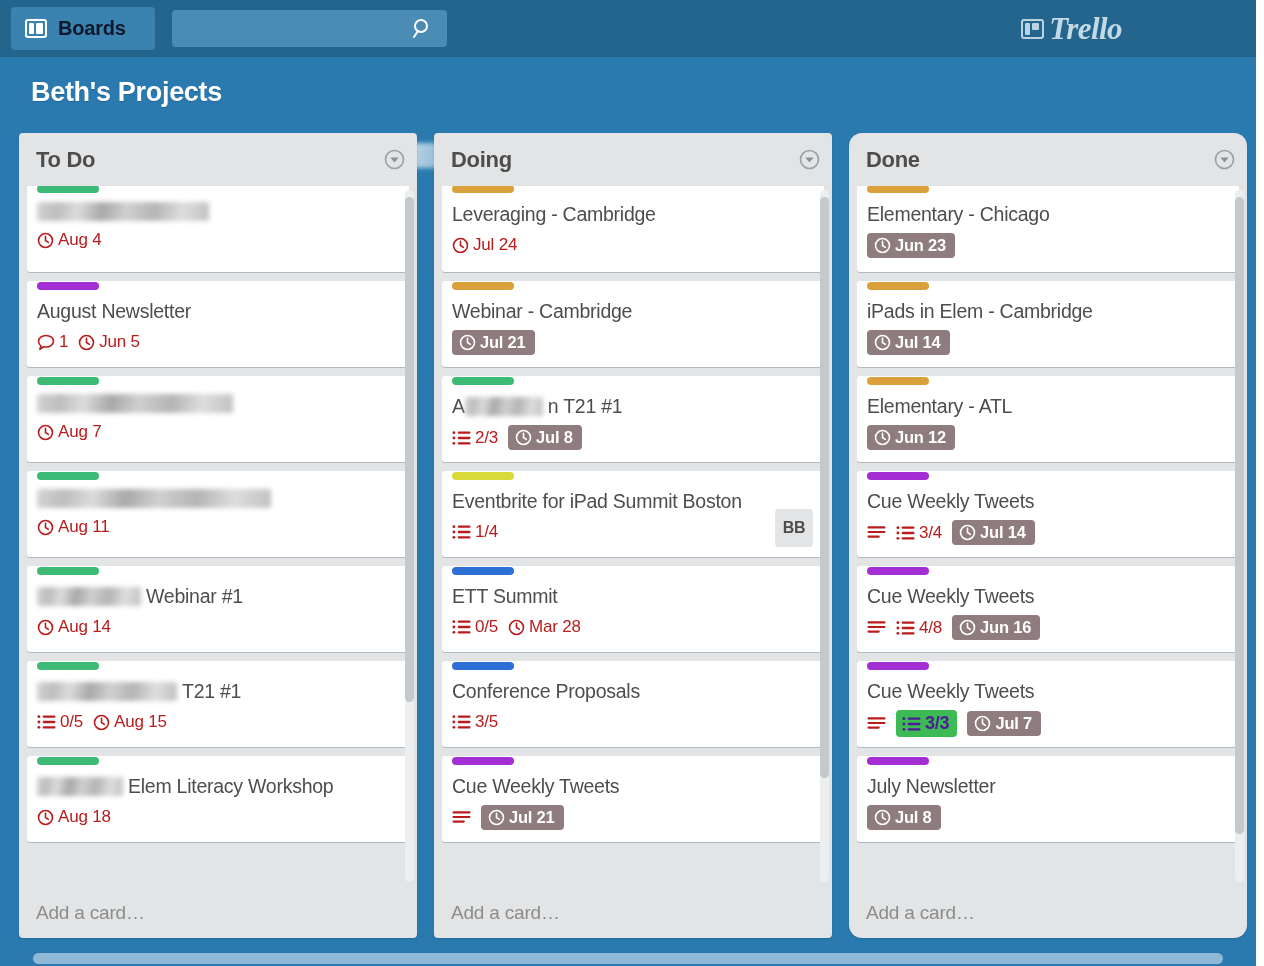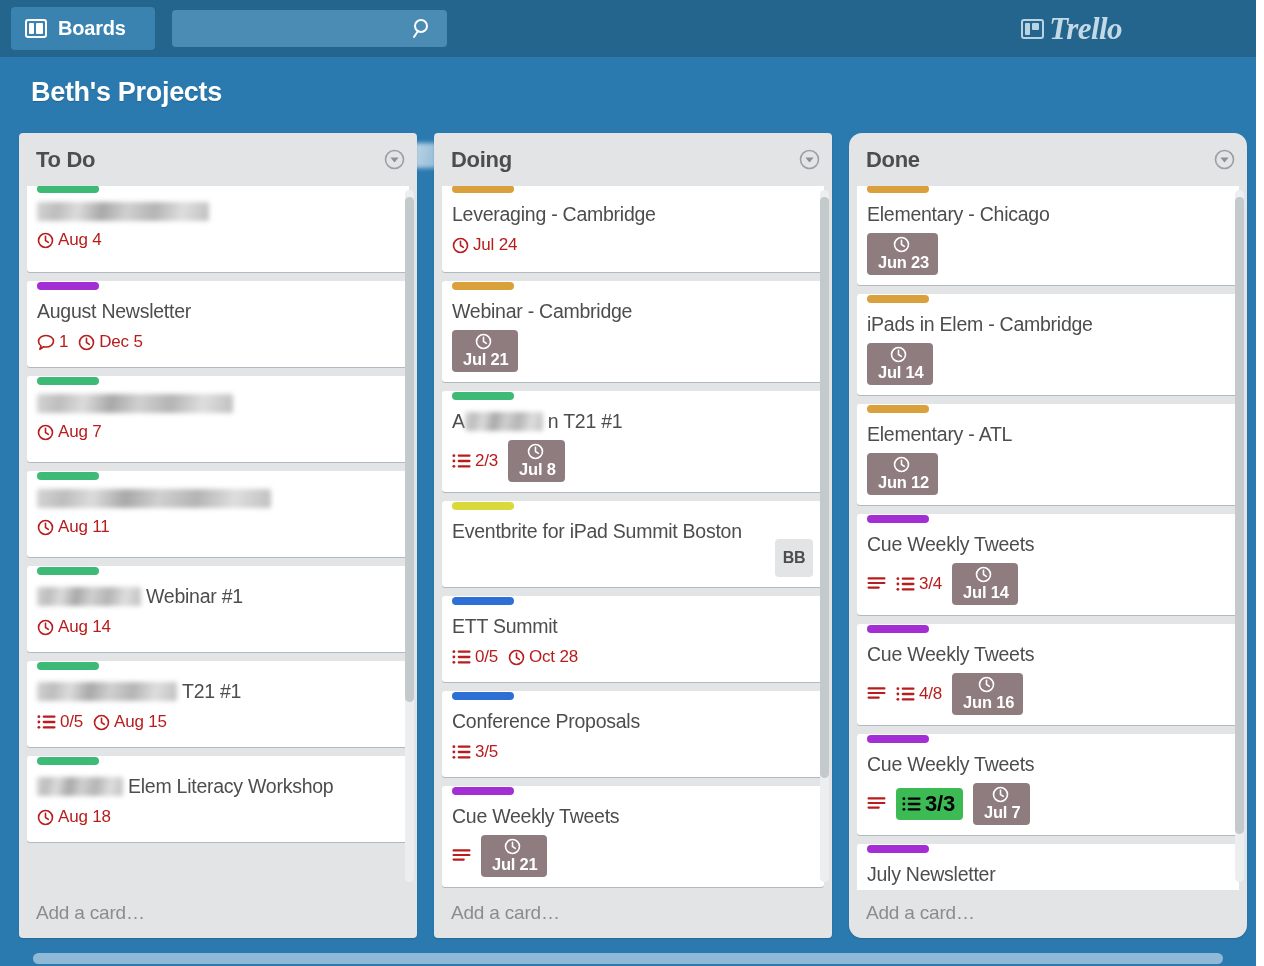--- a/index.html
+++ b/index.html
@@ -48,21 +48,21 @@
     box-sizing: border-box;
     display: flex;
     padding: 2px;
     gap: 2px;
     margin-right: 11px;
   }
   .boards-icon i { display:block; background:#ffffff; border-radius:1px; }
   .boards-icon i.a { width: 5px; }
   .boards-icon i.b { width: 7px; }
   .boards-label {
-    color: #ffffff;
+    color: #0f172a;
     font-size: 20px;
     font-weight: bold;
     letter-spacing: -0.2px;
   }
   .search-box {
     position: absolute;
     left: 172px; top: 10px;
     width: 275px; height: 37px;
     background: #4a8cb4;
     border-radius: 4px;
@@ -299,29 +299,28 @@
     letter-spacing: -0.2px;
   }
   .badge .bt { margin-left: 4px; }
   .badge.due-pill {
     background: #8f7c7e;
     color: #ffffff;
     font-weight: bold;
     border-radius: 4px;
     padding: 3px 9px 3px 7px;
     font-size: 16.5px;
-    flex-direction: column;
   }
   .badge.check-done {
     background: #3cba54;
-    color: #000000;
+    color: #4c1d95;
     font-weight: bold;
     border-radius: 4px;
     padding: 3px 8px 3px 6px;
-    font-size: 22px;
+    font-size: 18px;
   }
   .avatar {
     position: absolute;
     right: 11px;
     bottom: 10px;
     width: 38px; height: 38px;
     background: #e2e4e6;
     border-radius: 4px;
     color: #4d4d4d;
     font-size: 16px;
@@ -464,21 +463,21 @@
                   </span>
                   <span class="bt">1</span>
                 </span>
                 <span class="badge">
                   <span style="display: inline-flex; align-items: center;">
                     <svg width="17" height="17" viewBox="0 0 18 18">
                       <circle cx="9" cy="9" r="7.4" fill="none" stroke="currentColor" stroke-width="1.7"></circle>
                       <path d="M9 4.6V9l3 2" fill="none" stroke="currentColor" stroke-width="1.7" stroke-linecap="round"></path>
                     </svg>
                   </span>
-                  <span class="bt">Dec 5</span>
+                  <span class="bt">Jun 5</span>
                 </span>
               </div>
             </div>
             <div class="card">
               <div class="label-bar" style="background: rgb(60, 186, 118);"></div>
               <div class="card-title">
                 <span class="redacted-inline" style="width: 196px;"></span>
                 <span></span>
               </div>
               <div class="card-badges">
@@ -656,49 +655,64 @@
                   </span>
                   <span class="bt">Jul 8</span>
                 </span>
               </div>
             </div>
             <div class="card">
               <div class="label-bar" style="background: rgb(217, 217, 60);"></div>
               <div class="card-title">
                 <span>Eventbrite for iPad Summit Boston</span>
               </div>
-              <div class="avatar">BB</div>
-            </div>
-            <div class="card">
-              <div class="label-bar" style="background: rgb(45, 111, 212);"></div>
-              <div class="card-title">
-                <span>ETT Summit</span>
-              </div>
               <div class="card-badges">
                 <span class="badge">
                   <span style="display: inline-flex; align-items: center;">
                     <svg width="19" height="16" viewBox="0 0 20 16">
                       <circle cx="2" cy="2.4" r="1.5" fill="currentColor"></circle>
                       <circle cx="2" cy="8" r="1.5" fill="currentColor"></circle>
                       <circle cx="2" cy="13.6" r="1.5" fill="currentColor"></circle>
                       <rect x="6" y="1.2" width="13.5" height="2.4" rx="1.1" fill="currentColor"></rect>
                       <rect x="6" y="6.8" width="13.5" height="2.4" rx="1.1" fill="currentColor"></rect>
                       <rect x="6" y="12.4" width="13.5" height="2.4" rx="1.1" fill="currentColor"></rect>
                     </svg>
                   </span>
+                  <span class="bt">1/4</span>
+                </span>
+              </div>
+              <div class="avatar">BB</div>
+            </div>
+            <div class="card">
+              <div class="label-bar" style="background: rgb(45, 111, 212);"></div>
+              <div class="card-title">
+                <span>ETT Summit</span>
+              </div>
+              <div class="card-badges">
+                <span class="badge">
+                  <span style="display: inline-flex; align-items: center;">
+                    <svg width="19" height="16" viewBox="0 0 20 16">
+                      <circle cx="2" cy="2.4" r="1.5" fill="currentColor"></circle>
+                      <circle cx="2" cy="8" r="1.5" fill="currentColor"></circle>
+                      <circle cx="2" cy="13.6" r="1.5" fill="currentColor"></circle>
+                      <rect x="6" y="1.2" width="13.5" height="2.4" rx="1.1" fill="currentColor"></rect>
+                      <rect x="6" y="6.8" width="13.5" height="2.4" rx="1.1" fill="currentColor"></rect>
+                      <rect x="6" y="12.4" width="13.5" height="2.4" rx="1.1" fill="currentColor"></rect>
+                    </svg>
+                  </span>
                   <span class="bt">0/5</span>
                 </span>
                 <span class="badge">
                   <span style="display: inline-flex; align-items: center;">
                     <svg width="17" height="17" viewBox="0 0 18 18">
                       <circle cx="9" cy="9" r="7.4" fill="none" stroke="currentColor" stroke-width="1.7"></circle>
                       <path d="M9 4.6V9l3 2" fill="none" stroke="currentColor" stroke-width="1.7" stroke-linecap="round"></path>
                     </svg>
                   </span>
-                  <span class="bt">Oct 28</span>
+                  <span class="bt">Mar 28</span>
                 </span>
               </div>
             </div>
             <div class="card">
               <div class="label-bar" style="background: rgb(45, 111, 212);"></div>
               <div class="card-title">
                 <span>Conference Proposals</span>
               </div>
               <div class="card-badges">
                 <span class="badge">

